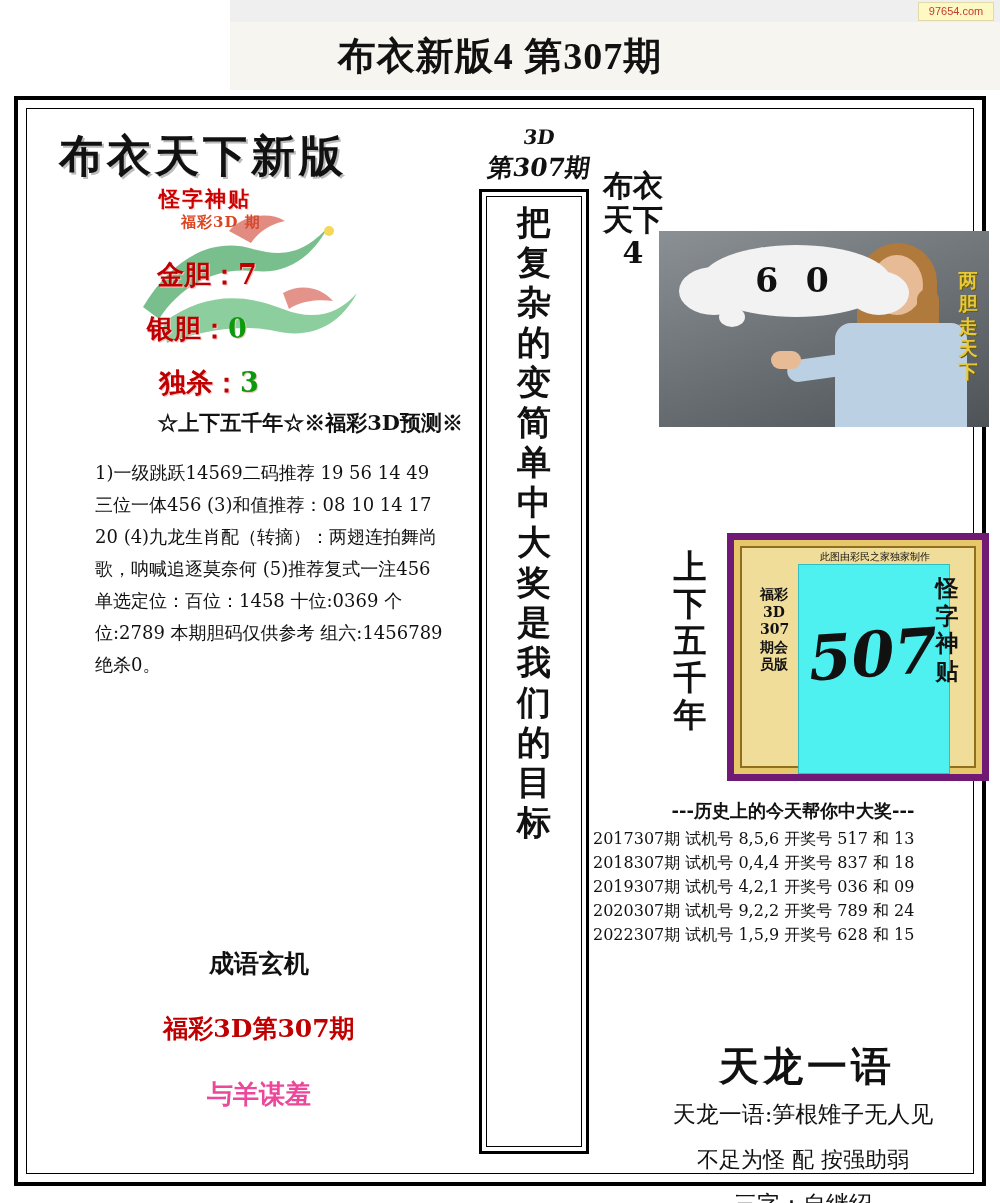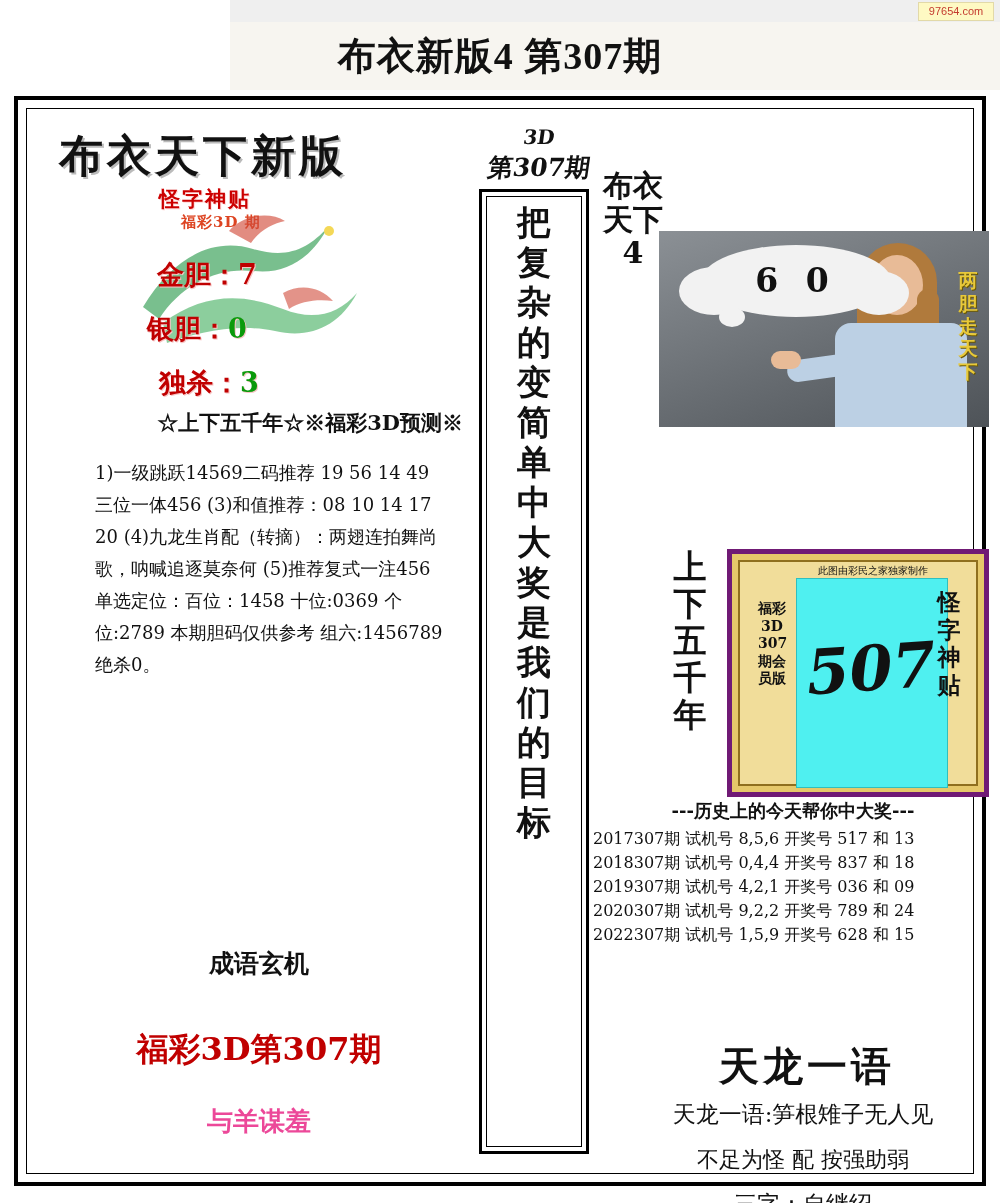--- a/index.html
+++ b/index.html
@@ -41,21 +41,21 @@
   .dan-line .v.red{color:#c00000;}
 
   .slogan{position:absolute;left:4px;top:282px;width:410px;display:flex;justify-content:flex-end;
      font-family:"DejaVu Serif",serif;font-size:21px;font-weight:bold;color:#111;}
 
   .paragraph{position:absolute;left:46px;top:330px;width:350px;font-family:"DejaVu Serif",serif;font-size:18px;
      line-height:32px;color:#111;}
 
   .cy-block{position:absolute;left:0;top:820px;width:420px;text-align:center;font-family:"DejaVu Serif",serif;}
   .cy-title{font-size:25px;font-weight:bold;color:#111;}
-  .cy-sub{font-size:32px;font-weight:bold;color:#c00000;margin-top:48px;}
+  .cy-sub{font-size:25px;font-weight:bold;color:#c00000;margin-top:32px;}
   .cy-word{font-size:26px;font-weight:bold;color:#ec4899;margin-top:32px;}
 
   
   .period-top{position:absolute;left:452px;top:16px;width:120px;text-align:center;font-family:"DejaVu Serif",serif;
      color:#111;}
   .period-top .p3d{font-size:20px;font-weight:bold;transform:skewX(-8deg);}
   .period-top .pno{font-size:25px;font-weight:bold;margin-top:2px;transform:skewX(-8deg);}
 
   .vbanner{position:absolute;left:452px;top:80px;width:110px;height:965px;background:#ffffff;border:3px solid #000;
      box-sizing:border-box;}
@@ -81,21 +81,21 @@
   .lady-hair3{position:absolute;left:258px;top:58px;width:22px;height:86px;background:#b07a3c;border-radius:12px;}
   .lady-body{position:absolute;left:176px;top:92px;width:132px;height:110px;background:#bcd0e4;border-radius:16px 16px 0 0;}
   .lady-arm{position:absolute;left:128px;top:126px;width:64px;height:22px;background:#bcd0e4;border-radius:12px;transform:rotate(-8deg);}
   .lady-hand{position:absolute;left:112px;top:120px;width:30px;height:18px;background:#e8bb97;border-radius:9px;}
   .right-vtext{position:absolute;right:8px;top:38px;width:26px;text-align:center;font-family:"DejaVu Serif",serif;
      font-size:19px;font-weight:bold;color:#e8c93a;line-height:1.2;text-shadow:1px 1px 0 #6b5800;}
 
   .todaydan{position:absolute;left:636px;top:440px;width:54px;text-align:center;font-family:"DejaVu Serif",serif;
      font-size:33px;font-weight:bold;color:#111;line-height:1.12;}
 
-  .stamp{position:absolute;left:700px;top:440px;width:262px;height:248px;background:#e6c86a;border:5px solid #701a75;box-sizing:border-box;}
+  .stamp{position:absolute;left:700px;top:424px;width:262px;height:248px;background:#e6c86a;border:7px solid #701a75;box-sizing:border-box;}
   .stamp-in{position:absolute;left:6px;top:6px;right:6px;bottom:6px;border:2px solid #8f6f1e;box-sizing:border-box;background:#f1dd9a;}
   .stamp-cyan{position:absolute;left:56px;top:16px;width:150px;height:208px;background:#4ff0f0;border:1px solid #2fbfbf;}
   .stamp-toptext{position:absolute;left:60px;top:2px;width:146px;text-align:center;font-family:"DejaVu Serif",serif;
      font-size:10px;color:#111;}
   .stamp-leftcol{position:absolute;left:18px;top:38px;width:28px;text-align:center;font-family:"DejaVu Serif",serif;
      font-size:14px;font-weight:bold;color:#111;line-height:1.25;}
   .stamp-rightcol{position:absolute;right:12px;top:26px;width:30px;text-align:center;font-family:"DejaVu Serif",serif;
      font-size:23px;font-weight:bold;color:#111;line-height:1.2;}
   .stamp-num{position:absolute;left:56px;top:70px;width:150px;text-align:center;font-family:"DejaVu Serif",serif;
      font-size:62px;font-weight:bold;color:#111;font-style:italic;transform:rotate(-4deg);}

